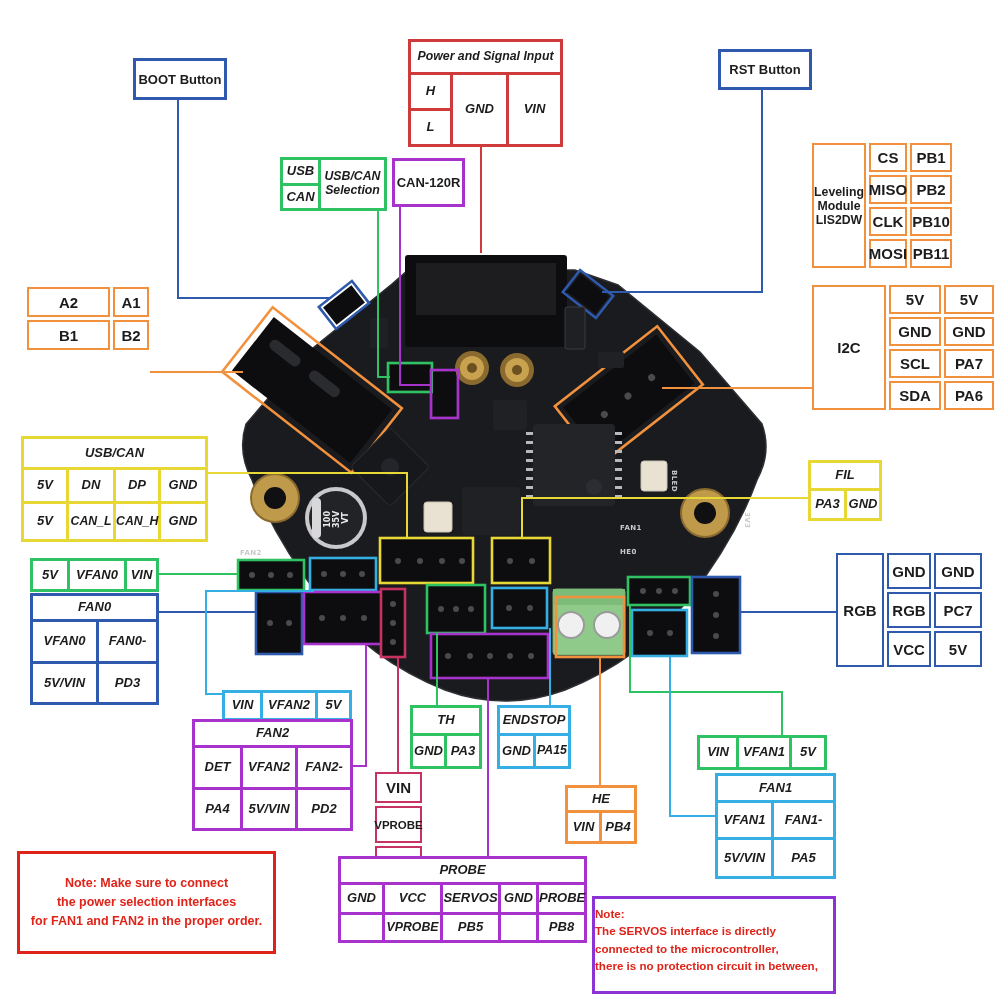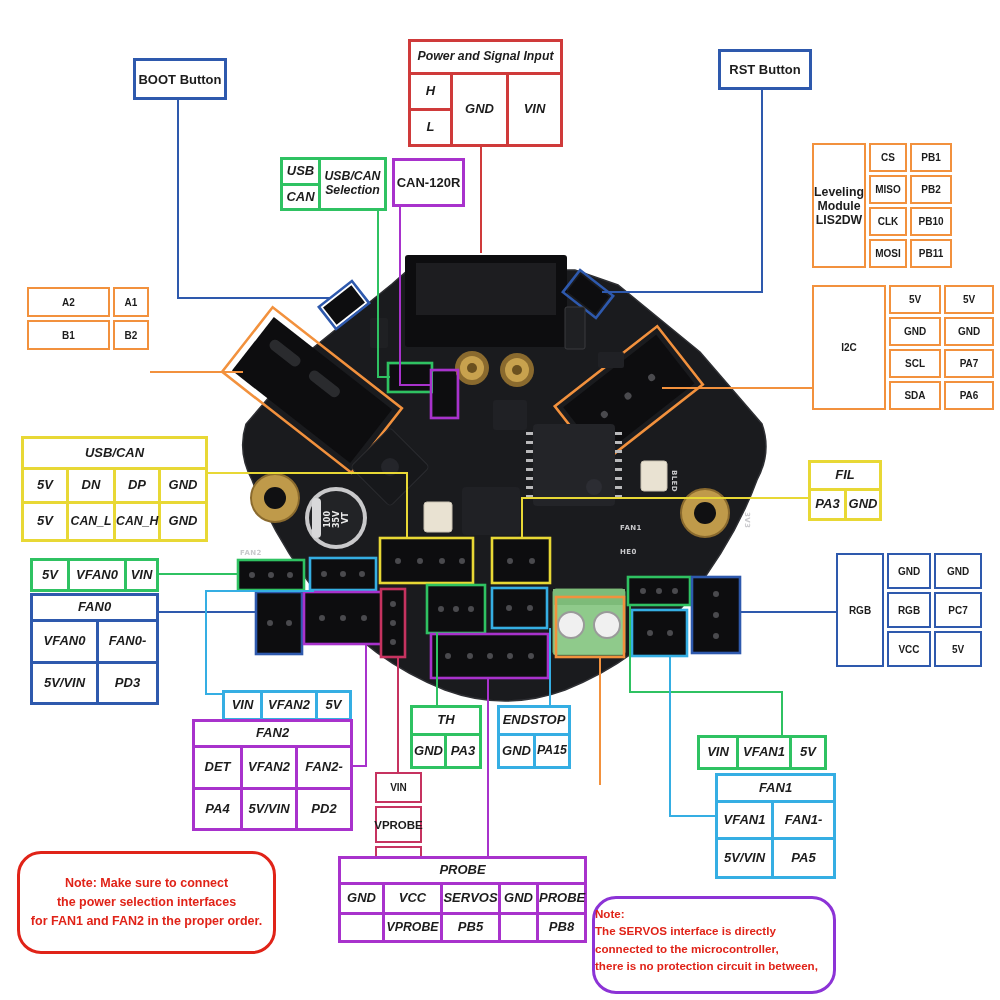--- a/index.html
+++ b/index.html
@@ -6,24 +6,24 @@
   #canvas{position:relative;width:1000px;height:1000px;background:#fff;overflow:hidden;
           font-family:"Liberation Sans",sans-serif;}
   #pcb-svg{position:absolute;left:0;top:0;z-index:1;}
   
   .tb{position:absolute;border-collapse:collapse;background:#fff;z-index:2;table-layout:fixed;font-style:italic;}
   .tb td{border:3px solid var(--c);font-weight:700;font-size:13px;text-align:center;
          color:#1c1c1c;padding:0;line-height:1.12;vertical-align:middle;}
   .fs12 td, td.fs12{font-size:12.3px;}
   .grid{position:absolute;display:grid;gap:3px;z-index:2;}
   .grid .cell{border:2.5px solid var(--c);background:#fff;display:flex;flex-direction:column;
-         align-items:center;justify-content:center;font-weight:700;font-size:10px;color:#1c1c1c;text-align:center;}
+         align-items:center;justify-content:center;font-weight:700;font-size:15px;color:#1c1c1c;text-align:center;}
   .bx{position:absolute;border:3px solid var(--c);background:#fff;z-index:2;display:flex;flex-direction:column;
          align-items:center;justify-content:center;font-weight:700;font-size:13px;color:#1c1c1c;text-align:center;}
-  .note{position:absolute;z-index:2;background:#fff;font-weight:700;border-radius:24px;}
+  .note{position:absolute;z-index:2;background:#fff;font-weight:700;}
   .note div{white-space:nowrap;}
   #rednote{border:3px solid var(--note_red);color:var(--note_red);display:flex;flex-direction:column;
            align-items:center;justify-content:center;font-size:12.5px;line-height:1.5;}
   #servonote{border:3px solid var(--note_violet);color:var(--note_red);padding:6px 0;
            font-size:11.6px;line-height:1.5;}
   .ln{fill:none;stroke-width:2px;}
   .hl{fill:none;stroke-width:2.6px;}
   .conn{fill:#0d0d0f;}
   .c-red{stroke:var(--red)} .c-blue{stroke:var(--blue)} .c-orange{stroke:var(--orange)}
   .c-yellow{stroke:var(--yellow)} .c-green{stroke:var(--green)} .c-cyan{stroke:var(--cyan)}
@@ -484,20 +484,35 @@
         </tr>
 </tbody>
     </table>
 
 <div class="grid" style="left:375px;top:772px;grid-template-columns:47px;grid-template-rows:31px 37px 32px;--c:var(--crimson)">
   <div class="cell">VIN</div>
   <div class="cell" style="font-size:11.5px">VPROBE</div>
   <div class="cell">5V</div>
 </div>
 
+<table class="tb" style="left:565px;top:785px;width:69px;--c:var(--orange)">
+  <colgroup>
+        <col style="width:34px">
+        <col style="width:35px">
+      </colgroup>
+  <tbody>
+        <tr>
+          <td colspan="2" style="height:22px">HE</td>
+        </tr>
+  <tr>
+          <td style="height:28px">VIN</td>
+      <td>PB4</td>
+        </tr>
+</tbody>
+    </table>
 
 <table class="tb" style="left:697px;top:735px;width:127px;--c:var(--green)">
   <colgroup>
         <col style="width:39px">
         <col style="width:53px">
         <col style="width:35px">
       </colgroup>
   <tbody>
         <tr>
           <td style="height:29px">VIN</td>

